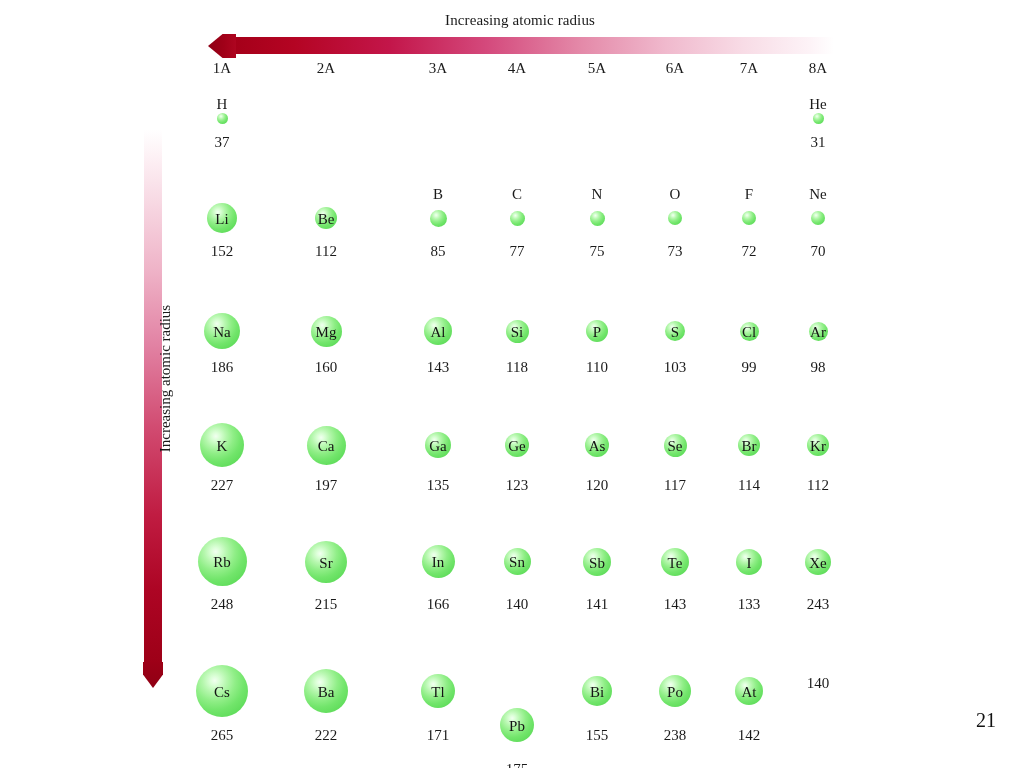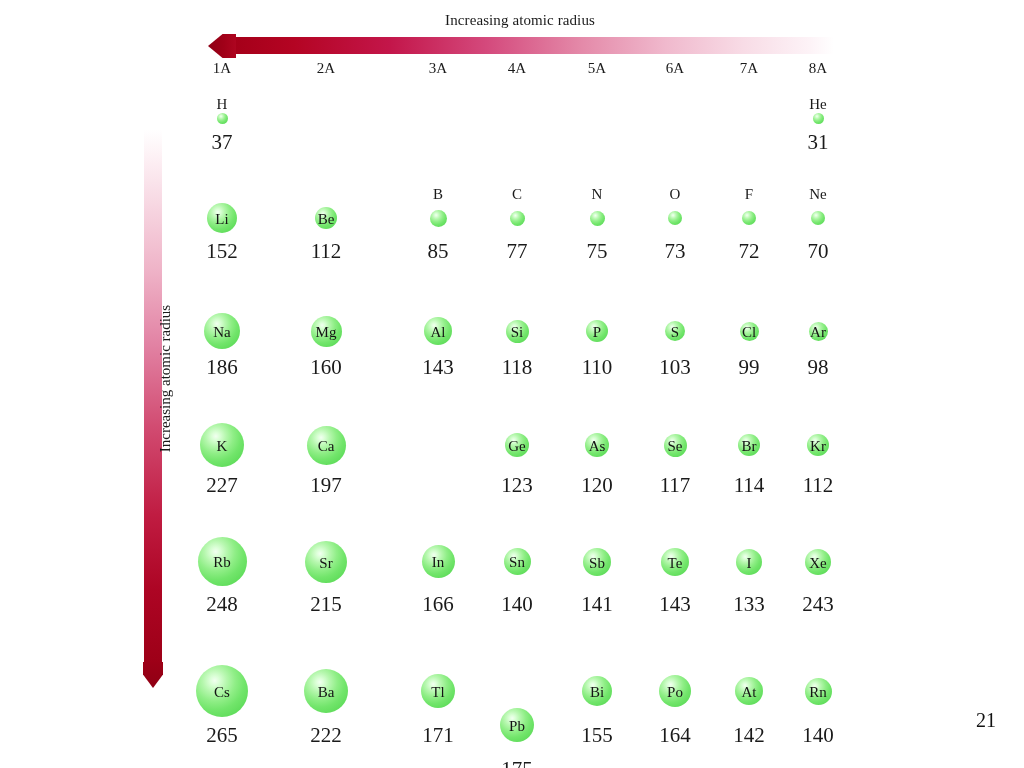--- a/index.html
+++ b/index.html
@@ -173,21 +173,21 @@
     justify-content: center;
   }
   .orb .sym-inside {
     font-size: 15px;
     color: #141414;
     line-height: 1;
     position: relative;
     top: 1px;
   }
   .cell .radius {
-    font-size: 21px;
+    font-size: 15px;
     line-height: 16px;
   }
 
   
   .page-number {
     position: absolute;
     right: 28px;
     bottom: 36px;
     font-size: 20px;
     color: #111111;
@@ -380,20 +380,29 @@
       </div>
       <div class="cell" style="left: 326px; top: 406px;">
         <div class="sym-outside" style="visibility: hidden;"></div>
         <div class="orb-box" style="height: 44px;">
           <div class="orb" title="Ca 197" style="width: 39px; height: 39px; margin-left: -19.5px; top: 3px;">
             <span class="sym-inside">Ca</span>
           </div>
         </div>
         <div class="radius" style="margin-top: 10px;">197</div>
       </div>
+      <div class="cell" style="left: 438px; top: 406px;">
+        <div class="sym-outside" style="visibility: hidden;"></div>
+        <div class="orb-box" style="height: 44px;">
+          <div class="orb" title="Ga 135" style="width: 26px; height: 26px; margin-left: -13px; top: 9px;">
+            <span class="sym-inside">Ga</span>
+          </div>
+        </div>
+        <div class="radius" style="margin-top: 10px;">135</div>
+      </div>
       <div class="cell" style="left: 517px; top: 406px;">
         <div class="sym-outside" style="visibility: hidden;"></div>
         <div class="orb-box" style="height: 44px;">
           <div class="orb" title="Ge 123" style="width: 24px; height: 24px; margin-left: -12px; top: 10px;">
             <span class="sym-inside">Ge</span>
           </div>
         </div>
         <div class="radius" style="margin-top: 10px;">123</div>
       </div>
       <div class="cell" style="left: 597px; top: 406px;">
@@ -549,36 +558,31 @@
         </div>
         <div class="radius" style="margin-top: 10px;">155</div>
       </div>
       <div class="cell" style="left: 675px; top: 648px;">
         <div class="sym-outside" style="visibility: hidden;"></div>
         <div class="orb-box" style="height: 52px;">
           <div class="orb" title="Po 164" style="width: 32px; height: 32px; margin-left: -16px; top: 10px;">
             <span class="sym-inside">Po</span>
           </div>
         </div>
-        <div class="radius" style="margin-top: 10px;">164</div>
+        <div class="radius" style="margin-top: 10px;">238</div>
       </div>
       <div class="cell" style="left: 749px; top: 648px;">
         <div class="sym-outside" style="visibility: hidden;"></div>
         <div class="orb-box" style="height: 52px;">
           <div class="orb" title="At 142" style="width: 28px; height: 28px; margin-left: -14px; top: 12px;">
             <span class="sym-inside">At</span>
           </div>
         </div>
         <div class="radius" style="margin-top: 10px;">142</div>
       </div>
       <div class="cell" style="left: 818px; top: 648px;">
         <div class="sym-outside" style="visibility: hidden;"></div>
-        <div class="orb-box" style="height: 52px;">
-          <div class="orb" title="Rn 140" style="width: 27px; height: 27px; margin-left: -13.5px; top: 13px;">
-            <span class="sym-inside">Rn</span>
-          </div>
-        </div>
         <div class="radius" style="margin-top: 10px;">140</div>
       </div>
     </div>
 
   <div class="page-number">21</div>
 </div>
 
 </body></html>

